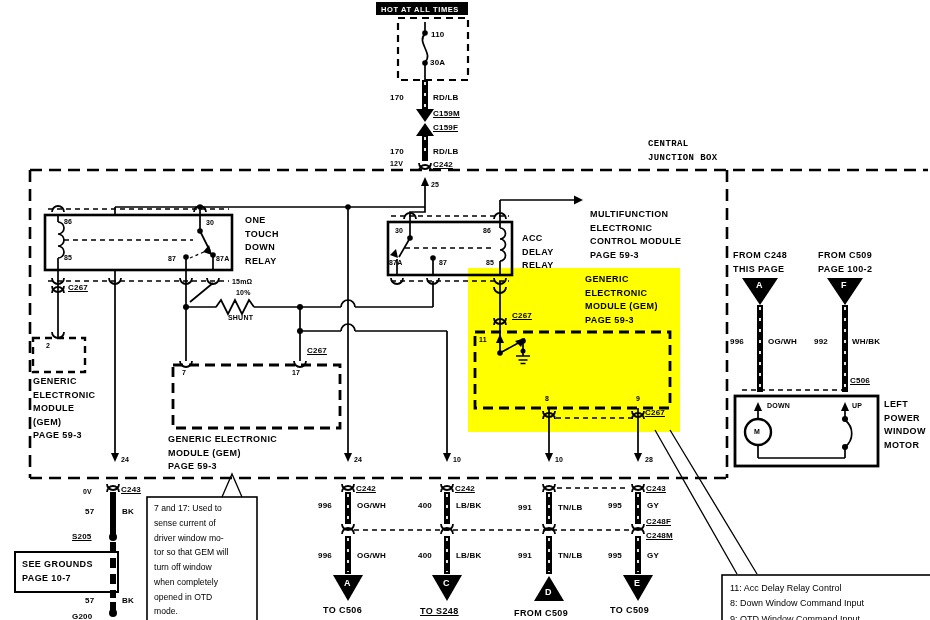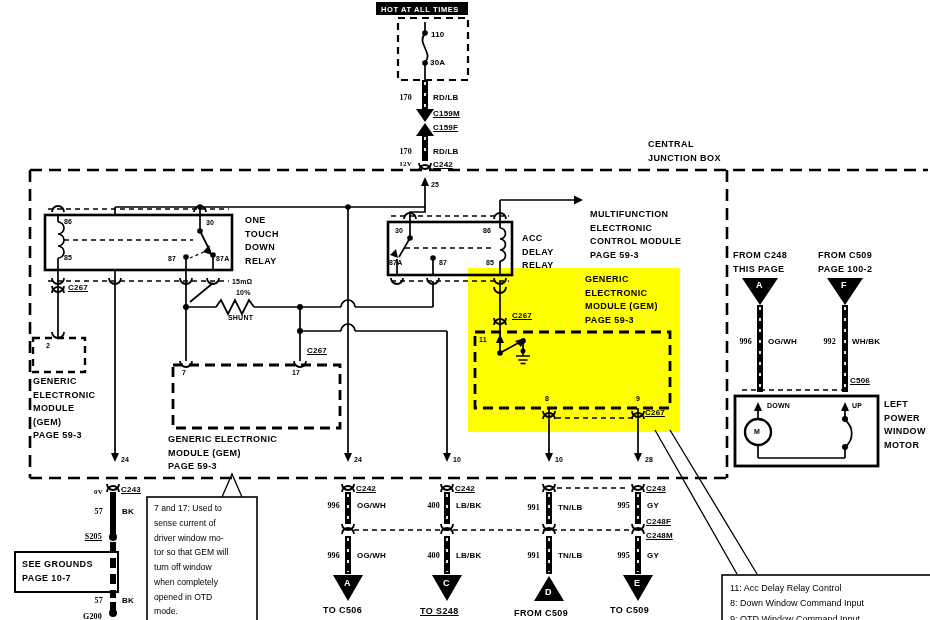--- a/index.html
+++ b/index.html
@@ -4,21 +4,21 @@
 <style>
   html,body{margin:0;padding:0;background:#fff;}
   #page{position:relative;width:930px;height:620px;background:#ffffff;overflow:hidden;
         font-family:"Liberation Sans",sans-serif;}
   svg{position:absolute;left:0;top:0;}
   .lbl{position:absolute;font:bold 8px/1.2 "Liberation Sans",sans-serif;color:#000;
        white-space:pre-line;letter-spacing:.2px;}
   .b9{font-size:9px;line-height:1.5;letter-spacing:.4px;}
   .p7{font-size:7px;}
   .u{text-decoration:underline;}
-  .r{text-align:right;font-family:Liberation Serif, serif;}
+  .r{text-align:left;}
   .w{color:#fff;}
   .n{font-weight:normal;font-size:8.6px;line-height:1.72;letter-spacing:0;}
   .n2{font-weight:normal;font-size:9px;line-height:1.7;letter-spacing:0;}
 </style>
 </head>
 <body>
 
 <div id="page">
 
 <svg width="930" height="620" viewBox="0 0 930 620">
@@ -168,21 +168,21 @@
 
 <div class="lbl r" style="left:390px;top:93px;width:22px;">170</div>
 <div class="lbl" style="left:433px;top:93px;">RD/LB</div>
 <div class="lbl u" style="left:433px;top:109px;">C159M</div>
 <div class="lbl u" style="left:433px;top:123px;">C159F</div>
 <div class="lbl r" style="left:390px;top:147px;width:22px;">170</div>
 <div class="lbl" style="left:433px;top:147px;">RD/LB</div>
 <div class="lbl r p7" style="left:390px;top:160px;width:22px;">12V</div>
 <div class="lbl u" style="left:433px;top:160px;">C242</div>
 
-<div class="lbl b9" style="left:648px;top:138px;">CENTRAL
+<div class="lbl b9" style="left:648px;top:138px;font-family:Liberation Mono, monospace;">CENTRAL
 JUNCTION BOX</div>
 <div class="lbl p7" style="left:431px;top:181px;">25</div>
 <div class="lbl b9" style="left:590px;top:176px;margin-top:32px;">MULTIFUNCTION
 ELECTRONIC
 CONTROL MODULE
 PAGE 59-3</div>
 
 <div class="lbl p7" style="left:64px;top:218px;">86</div>
 <div class="lbl p7" style="left:64px;top:254px;">85</div>
 <div class="lbl p7" style="left:206px;top:219px;">30</div>

